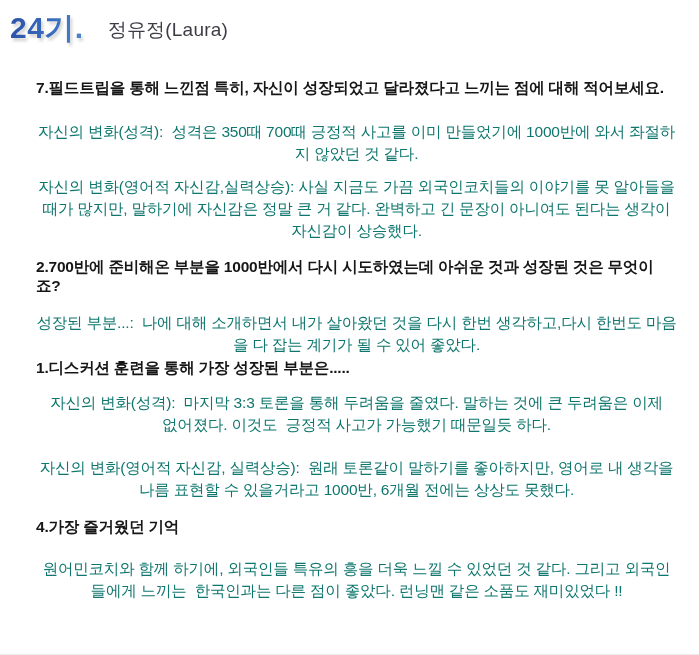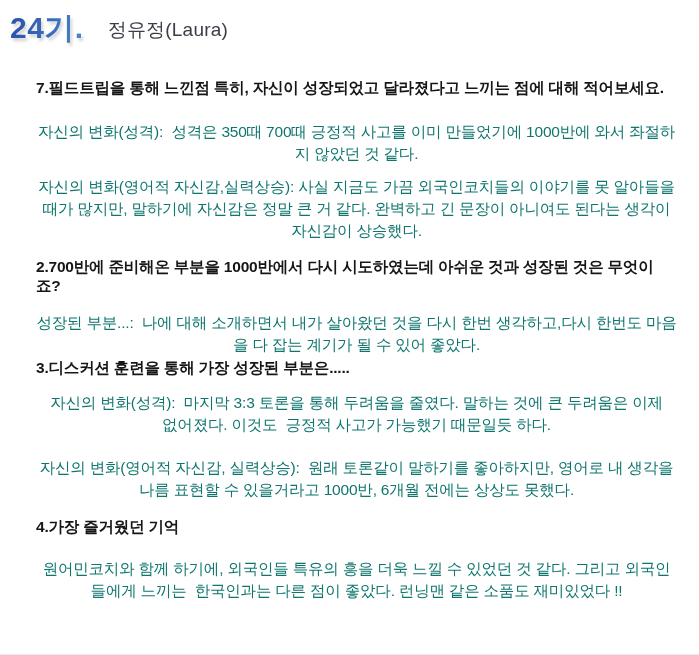--- a/index.html
+++ b/index.html
@@ -76,21 +76,21 @@
 
   <div class="content">
 
     <h2 class="q" style="margin:32px 0 24px">7.필드트립을 통해 느낀점 특히, 자신이 성장되었고 달라졌다고 느끼는 점에 대해 적어보세요.</h2>
     <p class="a" style="margin:0 0 11px">자신의 변화(성격):  성격은 350때 700때 긍정적 사고를 이미 만들었기에 1000반에 와서 좌절하지 않았던 것 같다.</p>
     <p class="a" style="margin:0 0 15px">자신의 변화(영어적 자신감,실력상승): 사실 지금도 가끔 외국인코치들의 이야기를 못 알아들을 때가 많지만, 말하기에 자신감은 정말 큰 거 같다. 완벽하고 긴 문장이 아니여도 된다는 생각이 자신감이 상승했다.</p>
 
     <h2 class="q" style="margin:0 0 17px">2.700반에 준비해온 부분을 1000반에서 다시 시도하였는데 아쉬운 것과 성장된 것은 무엇이죠?</h2>
     <p class="a" style="margin:0 0 2px">성장된 부분...:  나에 대해 소개하면서 내가 살아왔던 것을 다시 한번 생각하고,다시 한번도 마음을 다 잡는 계기가 될 수 있어 좋았다.</p>
 
-    <h2 class="q" style="margin:0 0 15px">3.디스커션 훈련을 통해 가장 성장된 부분은.....</h2>
+    <h2 class="q" style="margin:0 0 15px">1.디스커션 훈련을 통해 가장 성장된 부분은.....</h2>
     <p class="a" style="margin:0 8px 21px">자신의 변화(성격):  마지막 3:3 토론을 통해 두려움을 줄였다. 말하는 것에 큰 두려움은 이제 없어졌다. 이것도  긍정적 사고가 가능했기 때문일듯 하다.</p>
     <p class="a" style="margin:0 0 16px">자신의 변화(영어적 자신감, 실력상승):  원래 토론같이 말하기를 좋아하지만, 영어로 내 생각을 나름 표현할 수 있을거라고 1000반, 6개월 전에는 상상도 못했다.</p>
 
     <h2 class="q" style="margin:0 0 22px">4.가장 즐거웠던 기억</h2>
     <p class="a" style="margin:0">원어민코치와 함께 하기에, 외국인들 특유의 흥을 더욱 느낄 수 있었던 것 같다. 그리고 외국인들에게 느끼는  한국인과는 다른 점이 좋았다. 런닝맨 같은 소품도 재미있었다 !!</p>
 
   </div>
 </div>
 
 </body></html>

